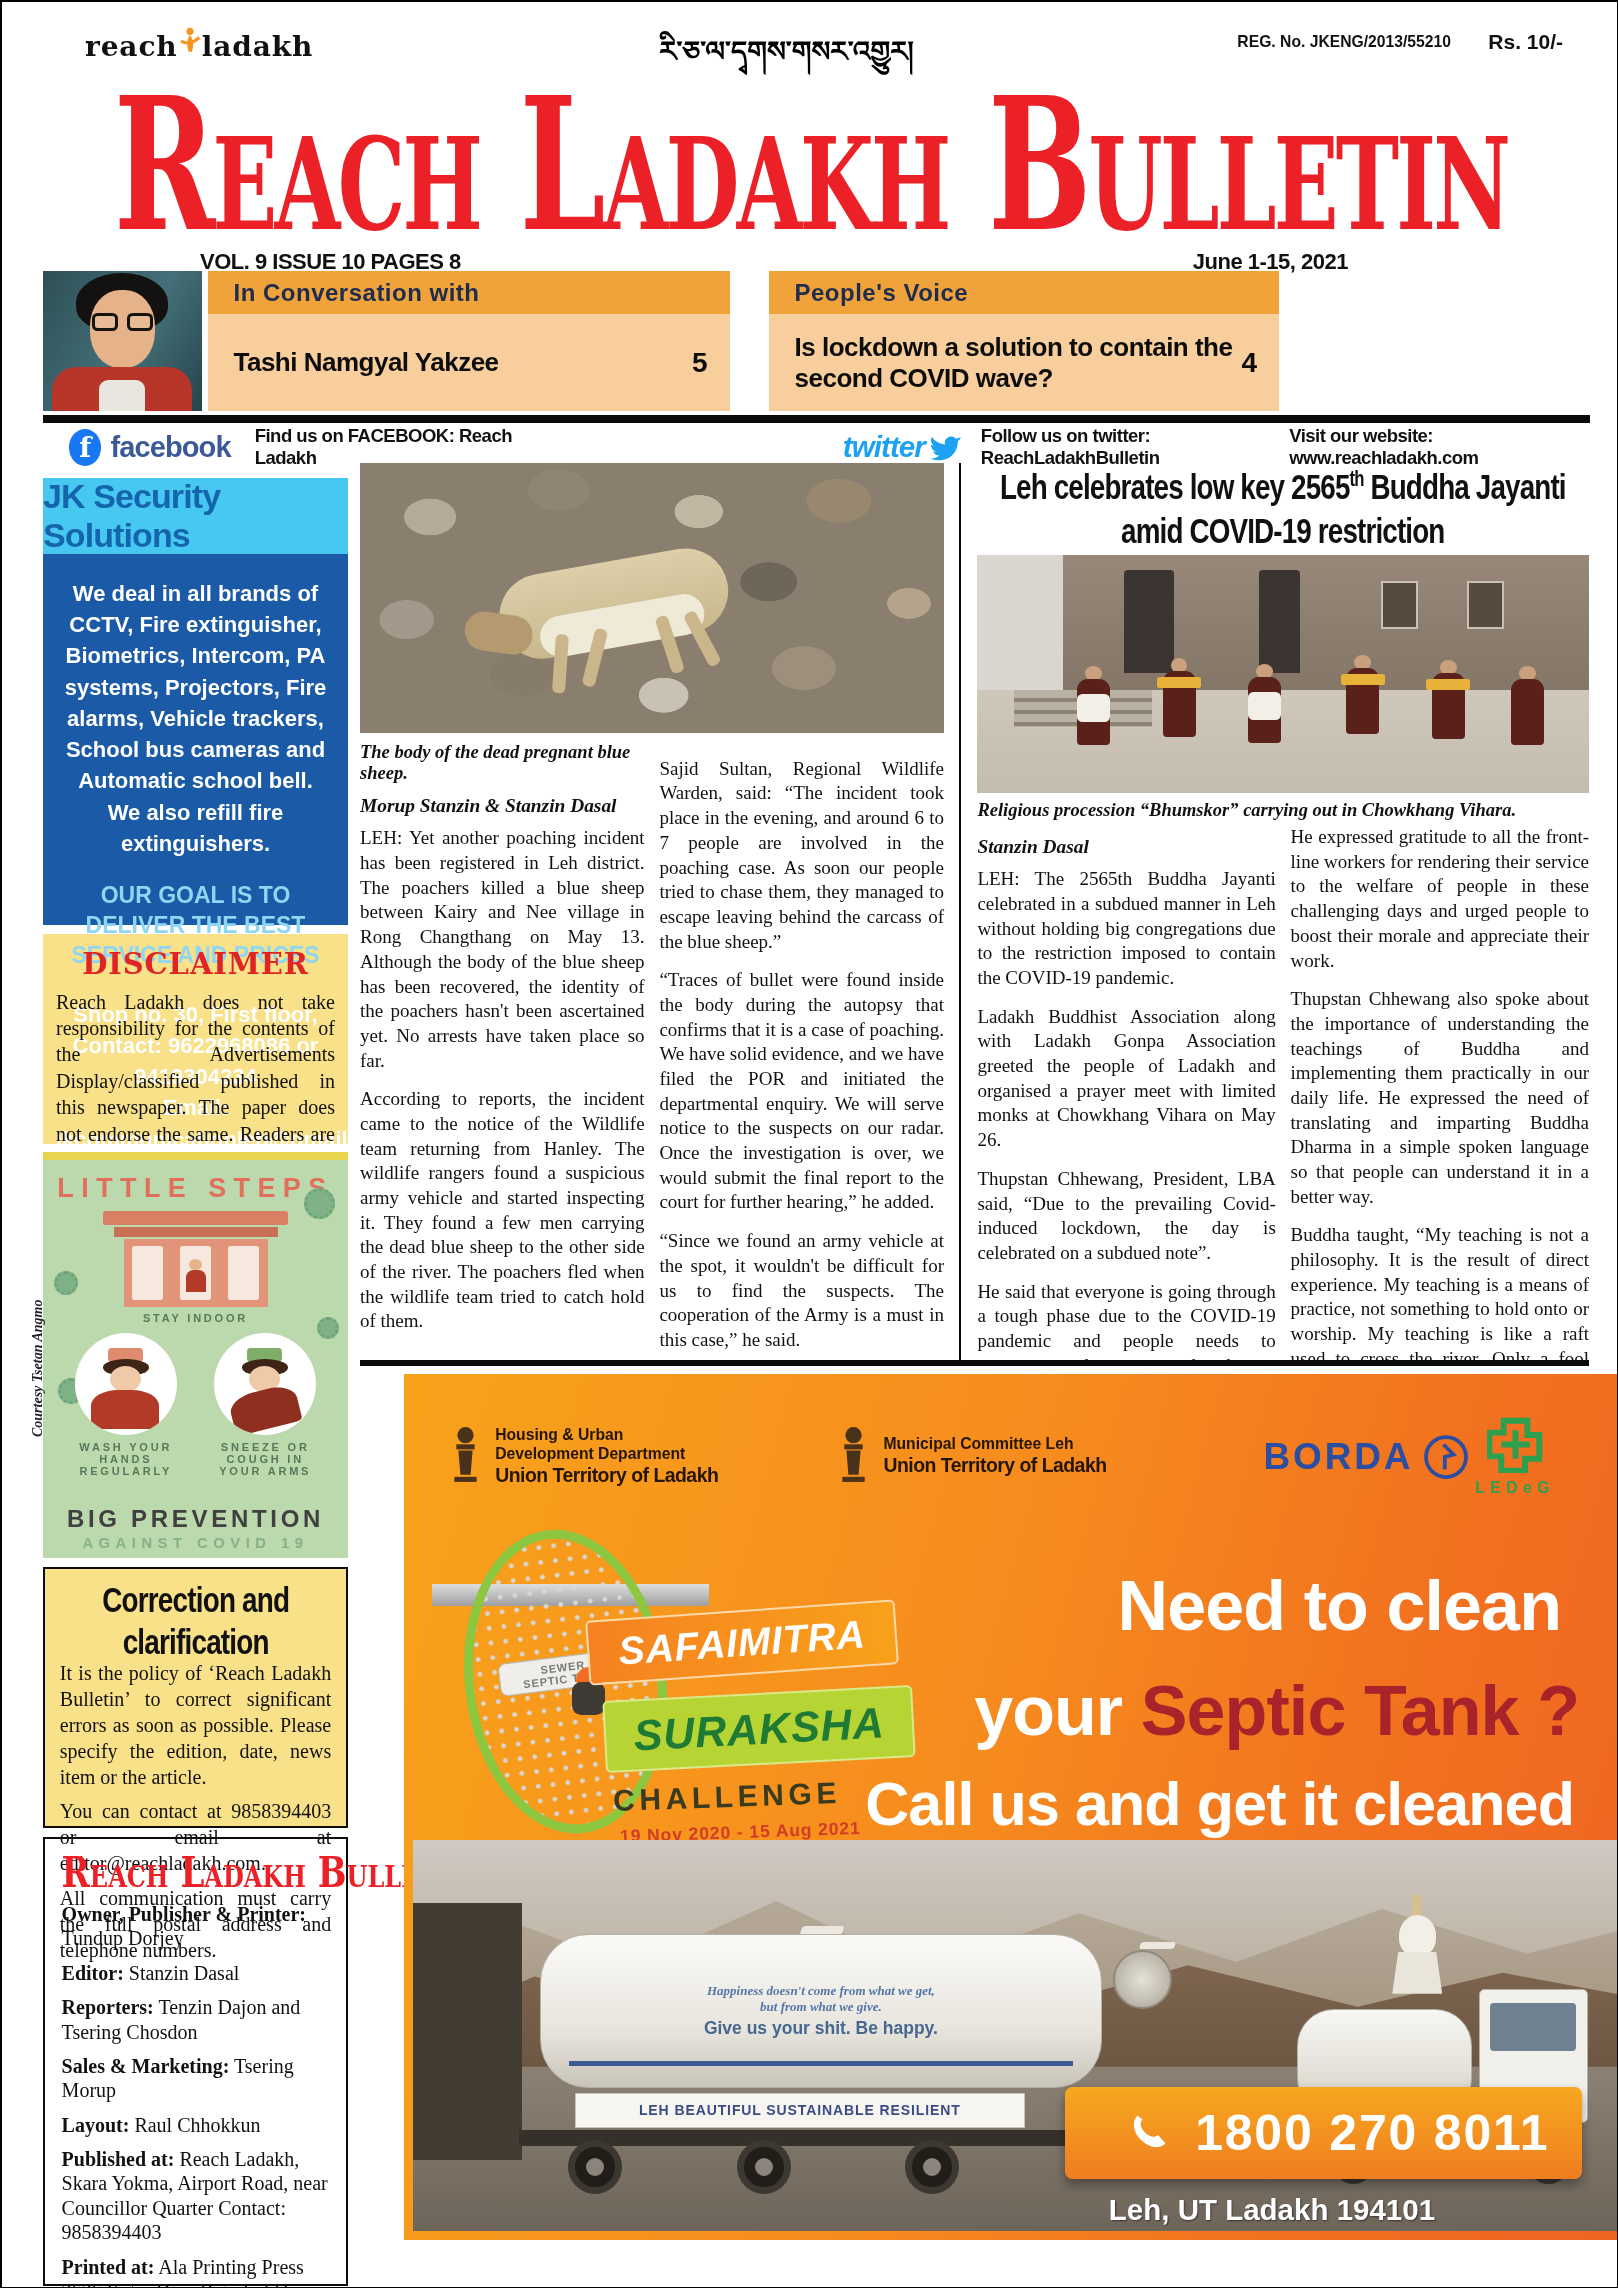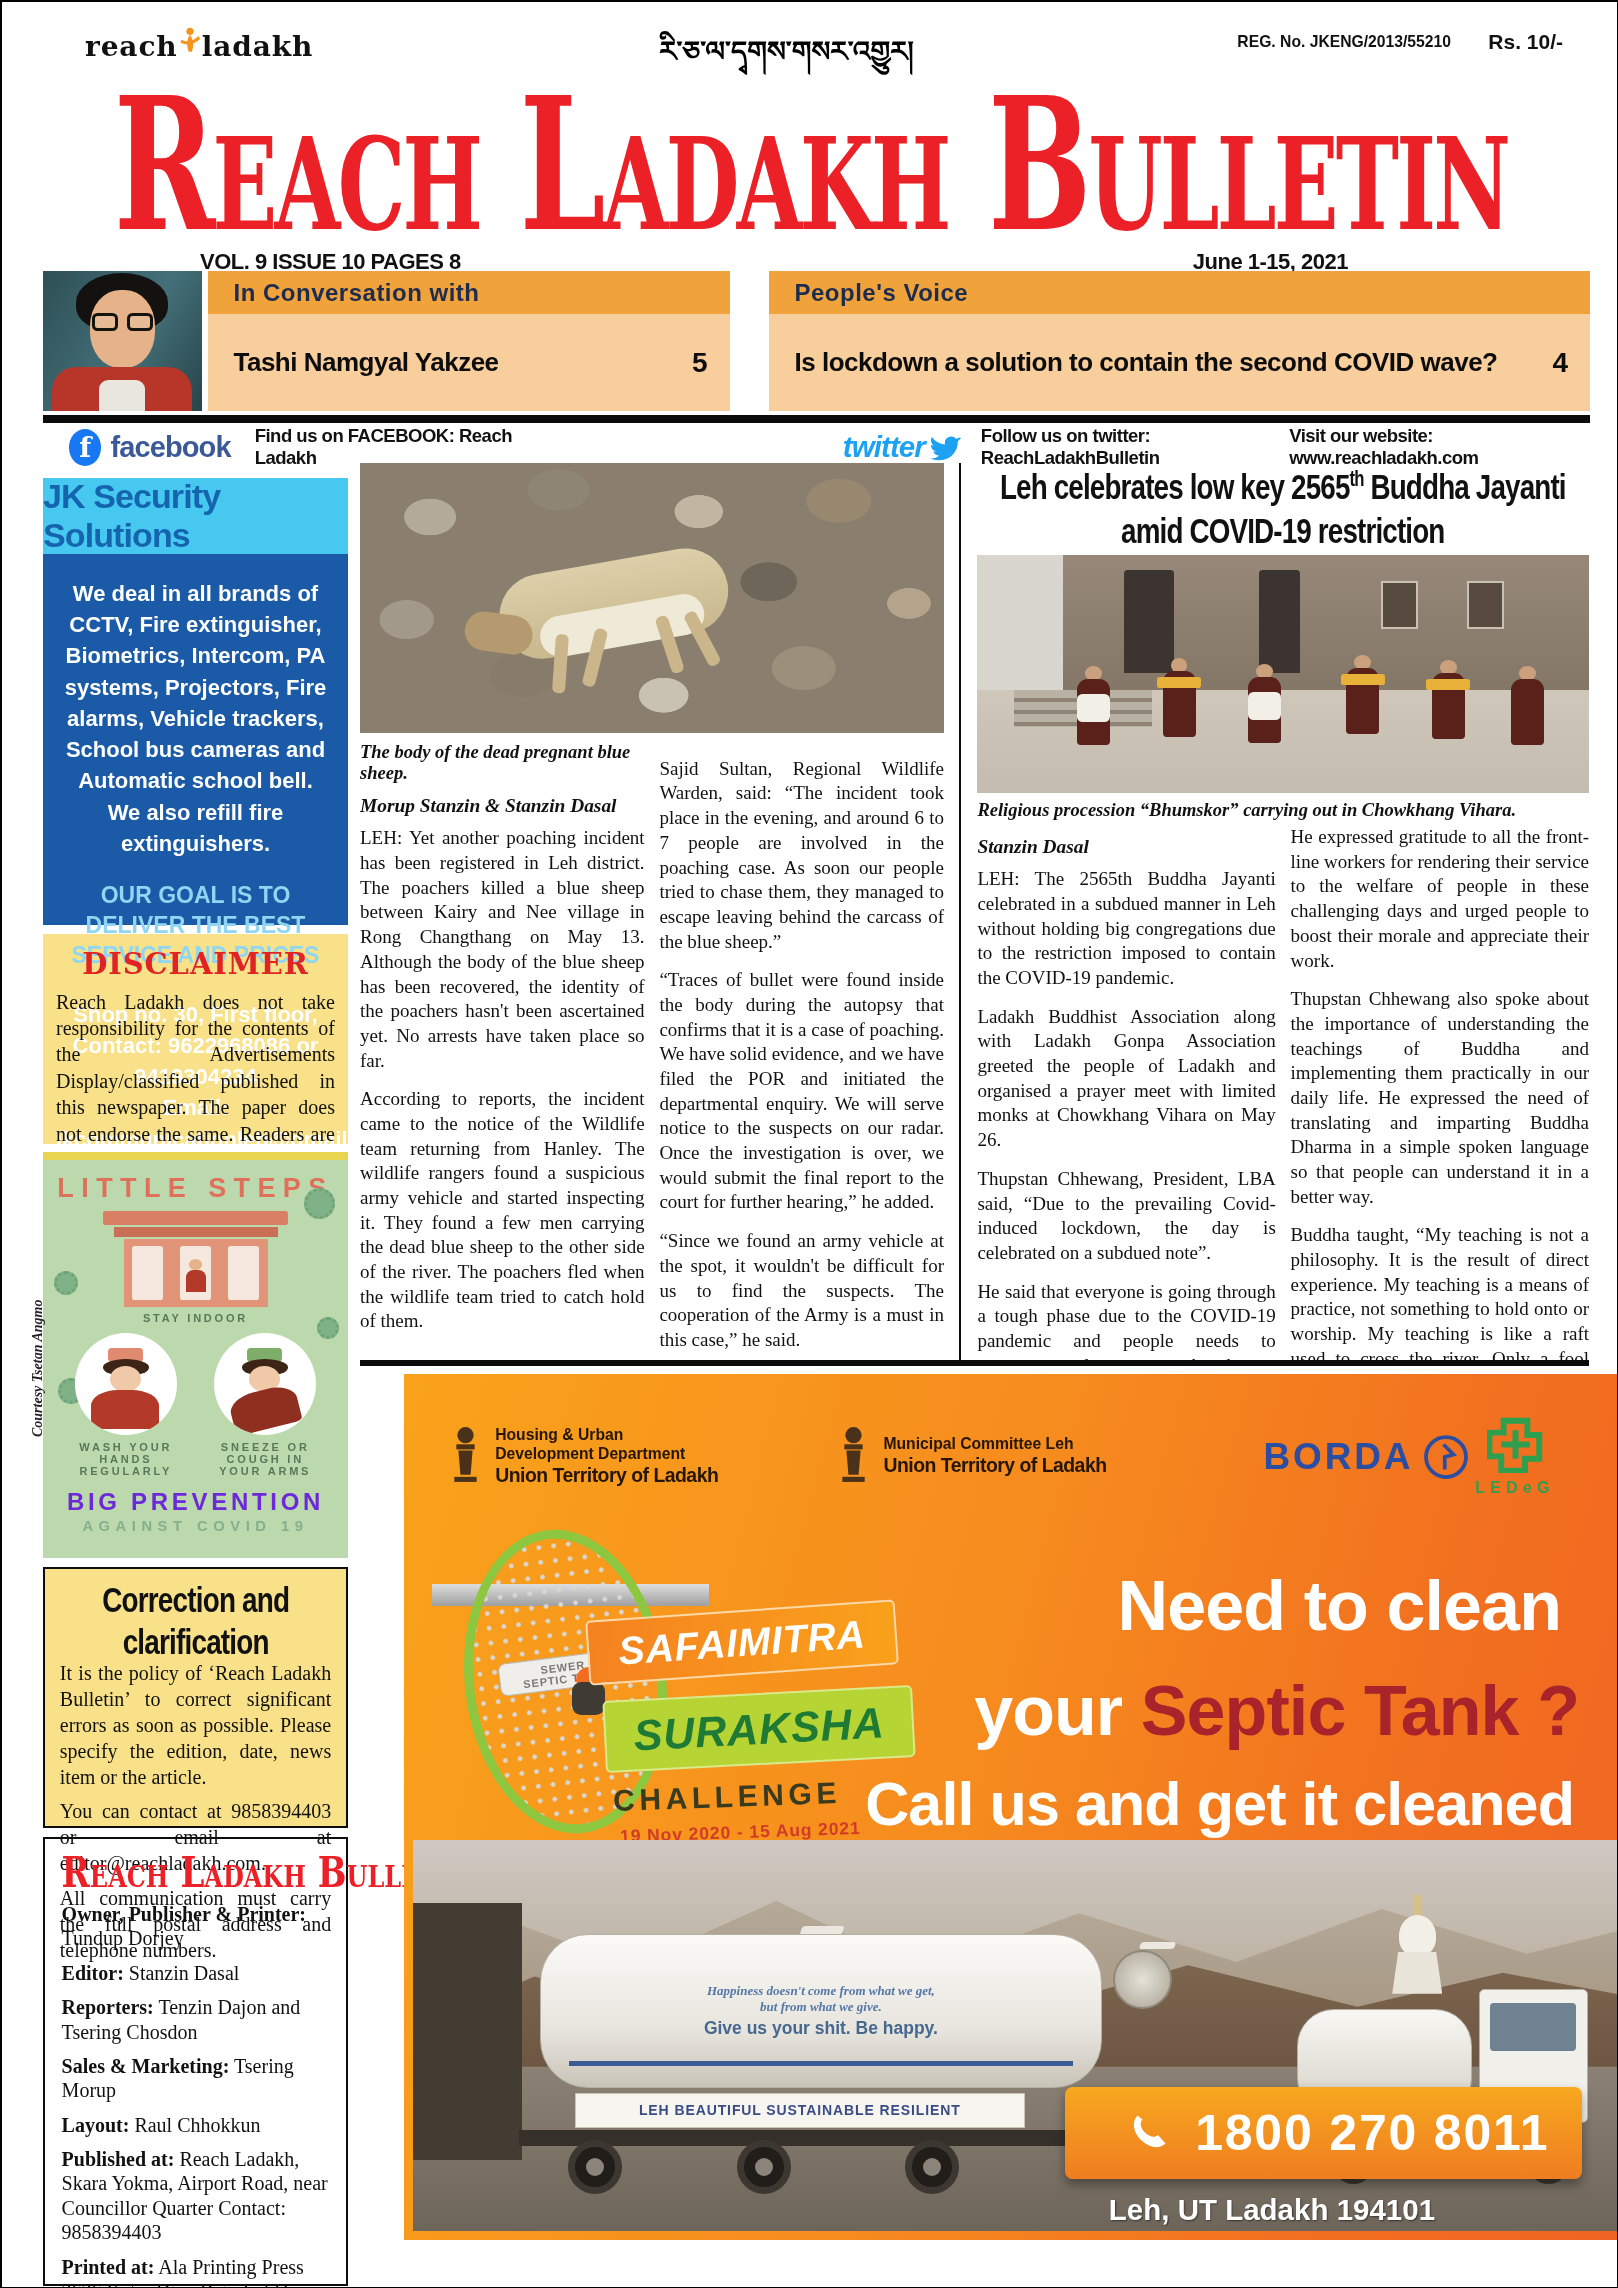--- a/index.html
+++ b/index.html
@@ -22,21 +22,21 @@
     font-size:21px; font-weight:bold; }
   .masthead { position:absolute; top:54px; left:55px; width:1508px; height:190px; text-align:center; overflow:visible; }
   .masthead span { display:inline-block; font-family:"DejaVu Serif", serif; font-weight:bold;
     font-variant: small-caps; color:#ec2127; font-size:122px; letter-spacing:-2.8px;
     transform: scale(1.0,1.5); transform-origin: top center; white-space:nowrap; }
   .issue-row { position:absolute; top:247px; left:52px; width:1514px; display:flex;
     font-family:"Liberation Sans",sans-serif; font-weight:bold; font-size:22px; letter-spacing:-0.5px; }
   .issue-row .issue { margin-left:146px; }
   .issue-row .date { margin-left:auto; margin-right:220px; }
   
-  .teaser-row { position:absolute; top:269px; left:41px; width:1547px; height:140px; display:flex; }
+  .teaser-row { position:absolute; top:269px; left:41px; width:1236px; height:140px; display:flex; }
   .portrait { width:159px; height:140px; position:relative; overflow:hidden; background:linear-gradient(120deg,#2e4f55,#447079 55%,#27444a); flex:none; }
   .portrait .hair { position:absolute; left:33px; top:1.8px; width:92px; height:59px; background:#141210; border-radius:50% 50% 42% 42%; }
   .portrait .face { position:absolute; left:47px; top:18.5px; width:65px; height:78px; background:#e5b289; border-radius:46%; }
   .portrait .glasses { position:absolute; left:49px; top:42px; width:61px; height:18.5px; display:flex; justify-content:space-between; }
   .portrait .lens { width:26px; height:17.5px; border:3.7px solid #14140f; border-radius:5.5px; background:rgba(255,255,255,.12); }
   .portrait .jacket { position:absolute; left:9.2px; bottom:-5.5px; width:140px; height:50px; background:#b8352a; border-radius:24px 24px 0 0; }
   .portrait .collar { position:absolute; left:56px; bottom:0; width:46px; height:31px; background:#e9e6df; border-radius:9.2px 9.2px 0 0; }
   .teaser { display:flex; flex-direction:column; }
   .teaser-1 { width:522px; margin-left:5.5px; }
   .teaser-2 { flex:1; margin-left:39px; }
@@ -87,21 +87,21 @@
   .p-label { text-align:center; font-family:"Liberation Sans",sans-serif; font-weight:bold; font-size:11px;
     letter-spacing:2.8px; color:#57795a; margin-top:5.5px; }
   .kid-row { display:flex; justify-content:space-around; margin-top:9.2px; padding:0 13px; }
   .kid-cell { width:114px; text-align:center; }
   .kid-circle { width:102px; height:102px; border-radius:50%; background:#fff; position:relative; margin:0 auto; overflow:hidden; }
   .k-hat { position:absolute; top:14.8px; left:33px; width:35px; height:14px; border-radius:3.7px; }
   .k-hair { position:absolute; top:26px; left:28px; width:46px; height:16.6px; background:#3c2517; border-radius:50%; }
   .k-face { position:absolute; top:33px; left:35px; width:31px; height:26px; background:#f0c9a8; border-radius:50%; }
   .k-body { position:absolute; top:57px; left:16.6px; width:68px; height:39px; border-radius:40% 40% 10% 10%; }
   .p-foot1 { text-align:center; font-family:"Liberation Sans",sans-serif; font-weight:bold; font-size:24px;
-    letter-spacing:3.7px; color:#6d28d9; margin-top:11px; }
+    letter-spacing:3.7px; color:#404040; margin-top:28px; }
   .p-foot2 { text-align:center; font-family:"Liberation Sans",sans-serif; font-weight:bold; font-size:14.8px;
     letter-spacing:5.5px; color:#86b08b; margin-top:1.8px; }
   .virus { position:absolute; border:3.7px dotted #6da377; background:#7fb287; border-radius:50%; }
   .correction { margin-top:9.2px; height:261px; background:#f9e189; border:2.8px solid #0d0d0d; padding:11px 14.8px; }
   .corr-title { text-align:center; font-family:"Liberation Sans",sans-serif; font-weight:bold; font-size:31px;
     letter-spacing:-0.9px; transform:scale(0.9,1.15); transform-origin:center top; }
   .corr-p { font-size:20px; text-align:justify; line-height:1.3; margin-top:8.3px; }
   .imprint { margin-top:9.2px; height:449px; background:#fff; border:2.8px solid #0d0d0d; padding:13px 16.6px; }
   .imp-mast { text-align:center; }
   .imp-mast span { display:inline-block; font-family:"DejaVu Serif",serif; font-weight:bold; font-variant:small-caps;

